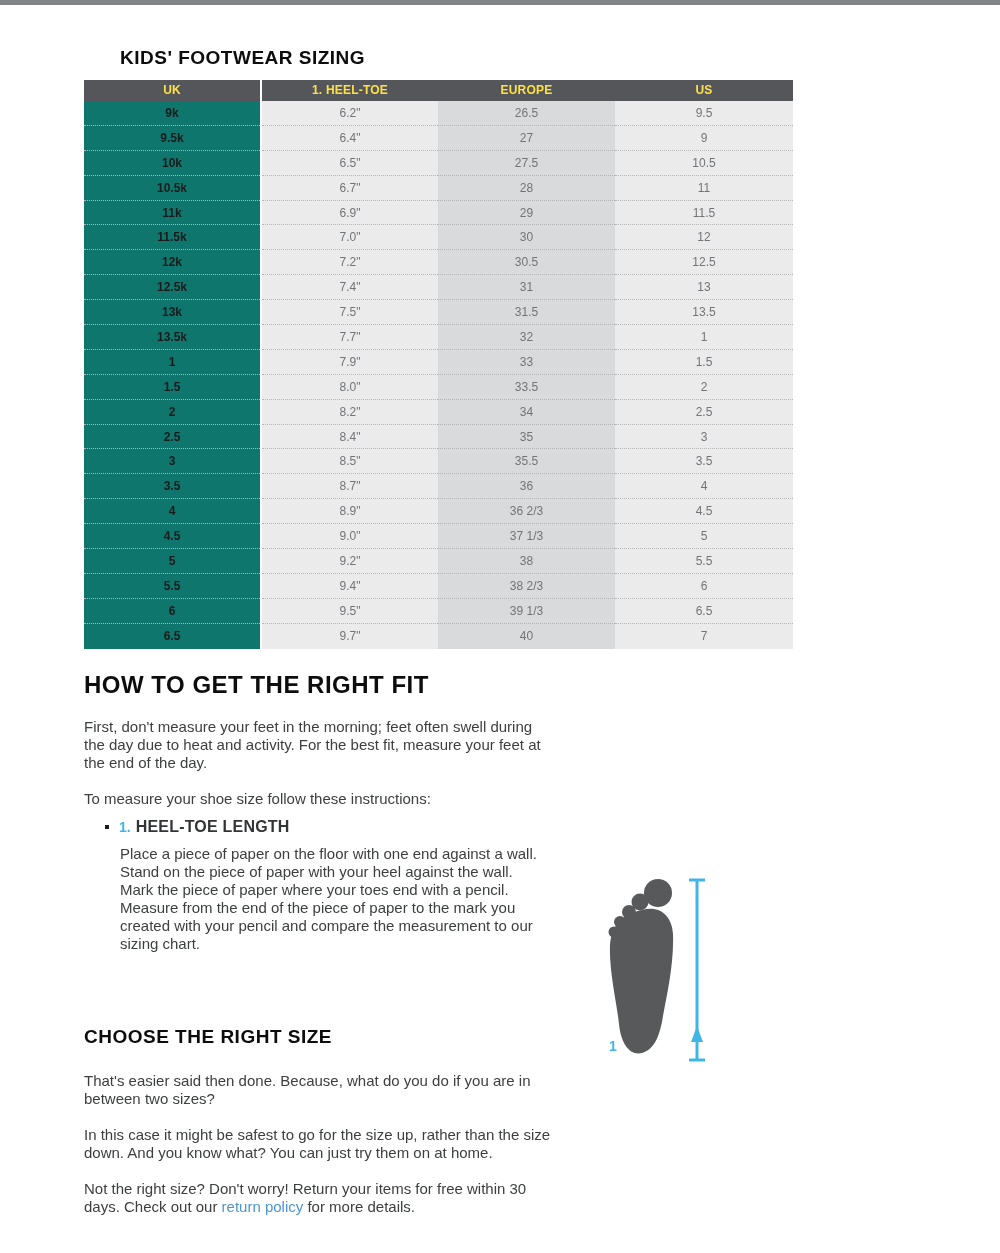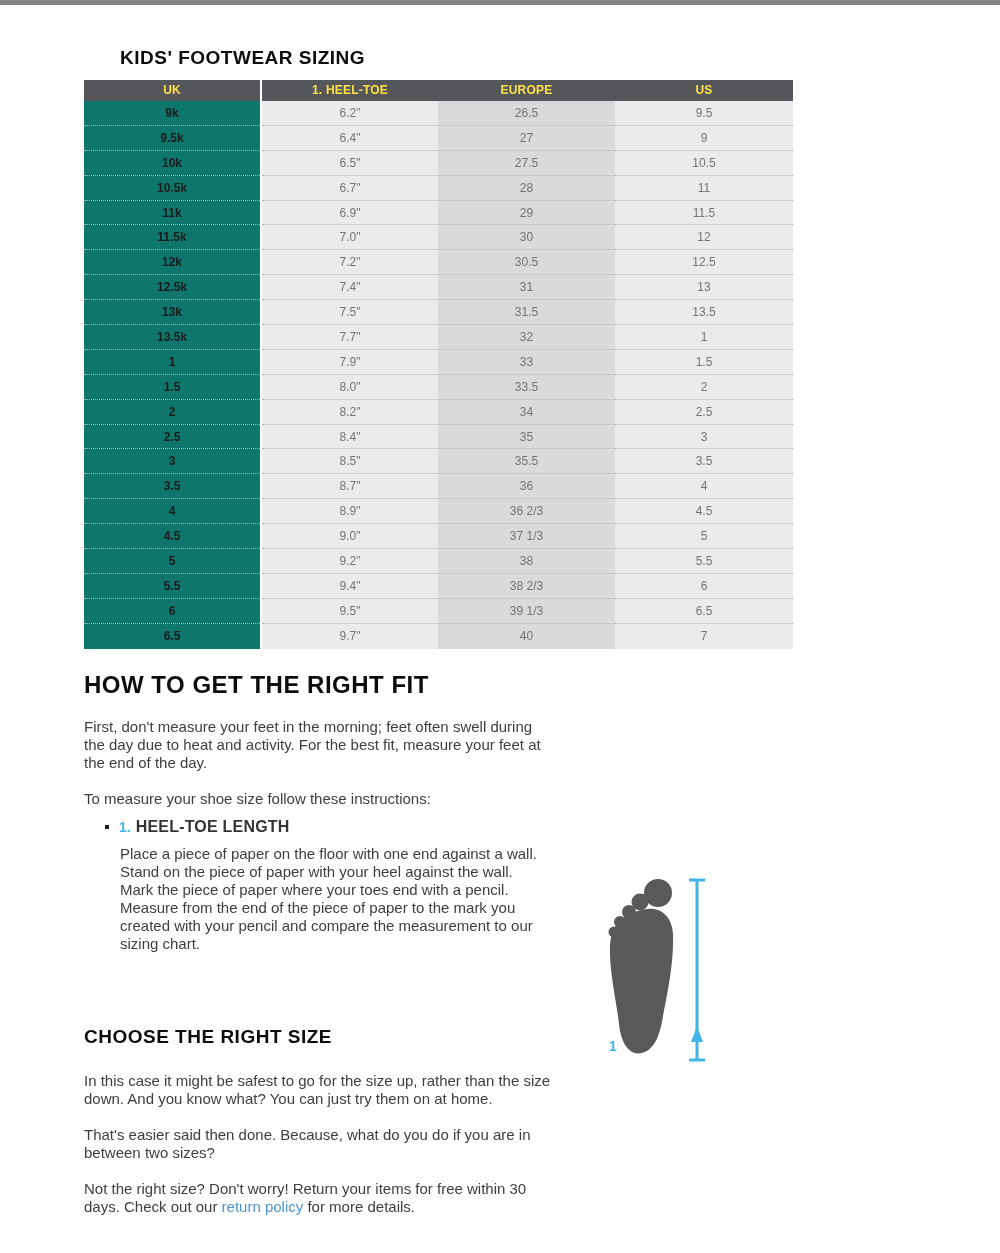--- a/index.html
+++ b/index.html
@@ -276,21 +276,21 @@
       <line x1="2" y1="183" x2="18" y2="183"></line>
     </g>
     <polygon points="10,149 4,165 16,165" fill="#41b6e6"></polygon>
   </svg>
 
   <div class="abs fig-label">1</div>
 
   <h2 class="abs choose-heading">CHOOSE THE RIGHT SIZE</h2>
 
   <div class="abs body-text choose-text">
+    <p>That's easier said then done. Because, what do you do if you are in
+between two sizes?</p>
     <p>In this case it might be safest to go for the size up, rather than the size
 down. And you know what? You can just try them on at home.</p>
-    <p>That's easier said then done. Because, what do you do if you are in
-between two sizes?</p>
     <p><span>Not the right size? Don't worry! Return your items for free within 30
 days. Check out our </span><a class="link">return policy</a><span> for more details.</span></p>
   </div>
 
 </div>
 
 </body></html>

